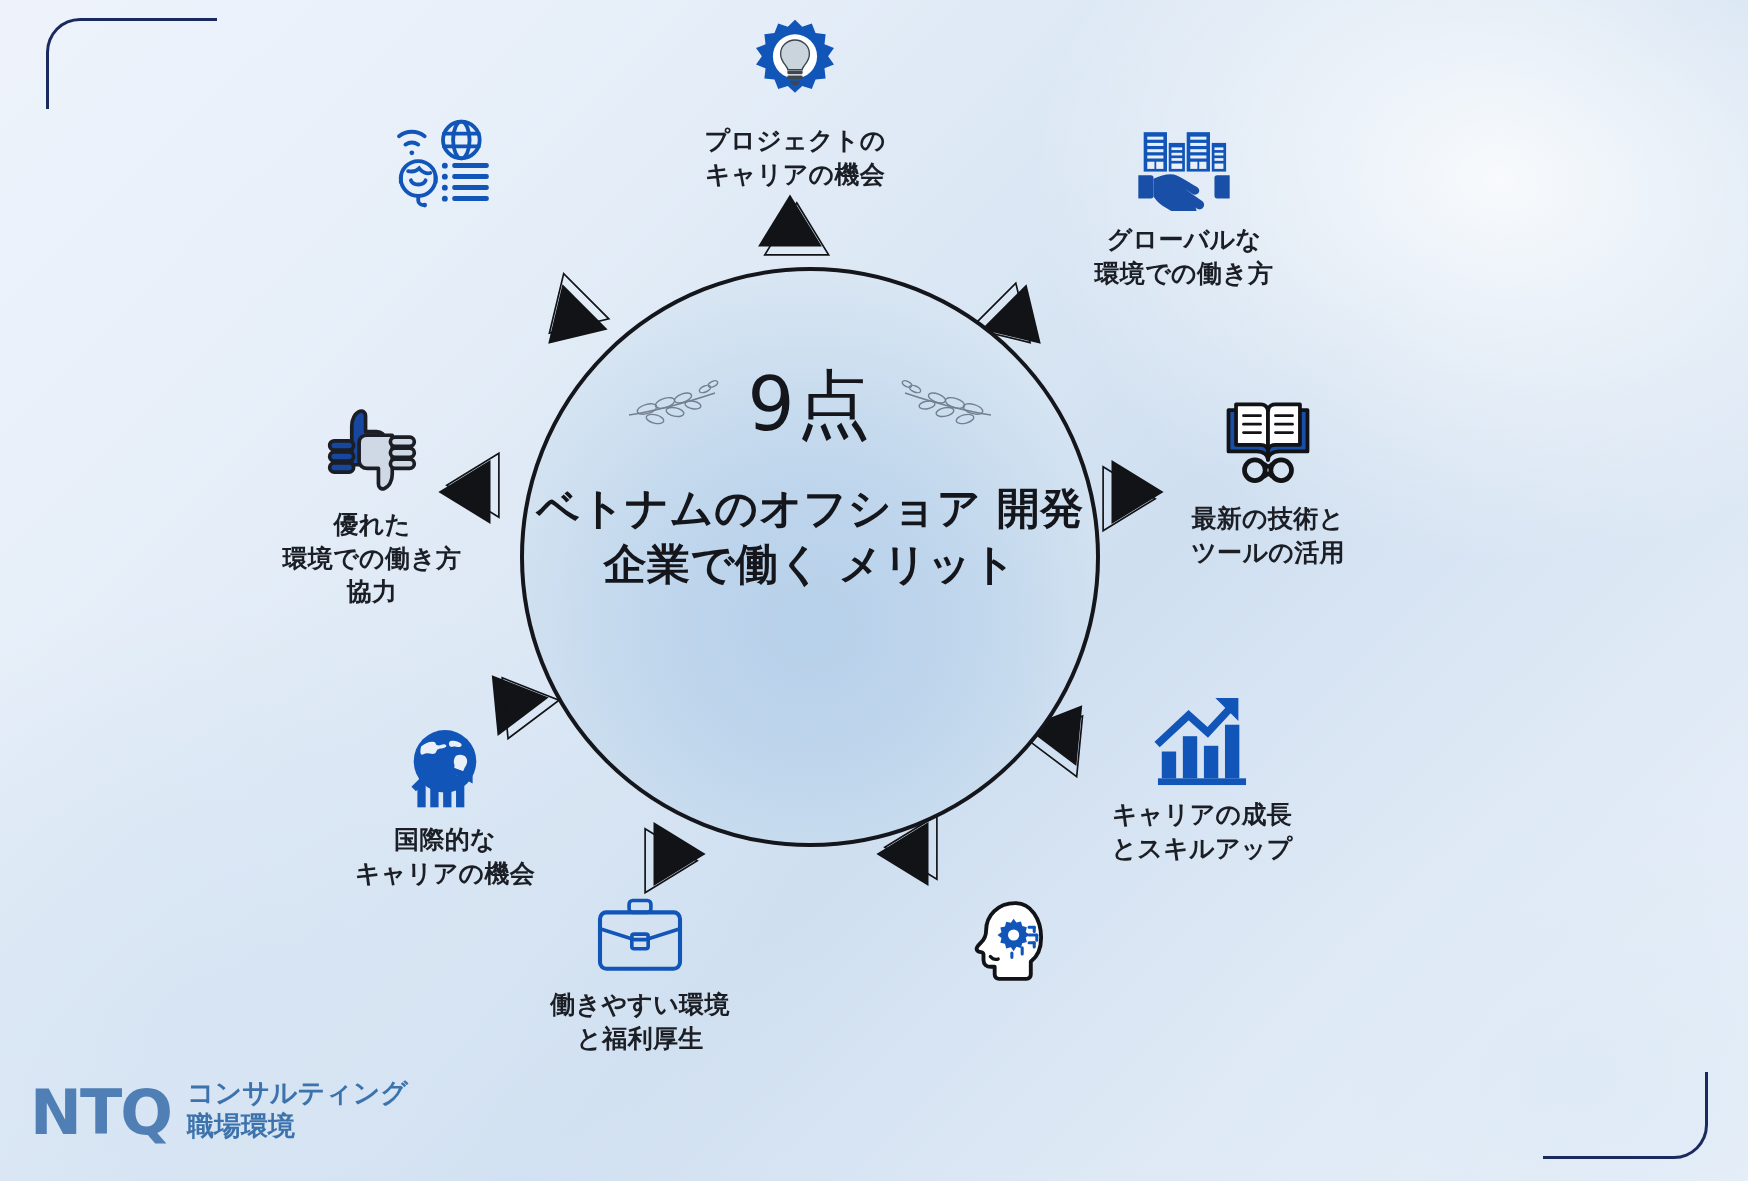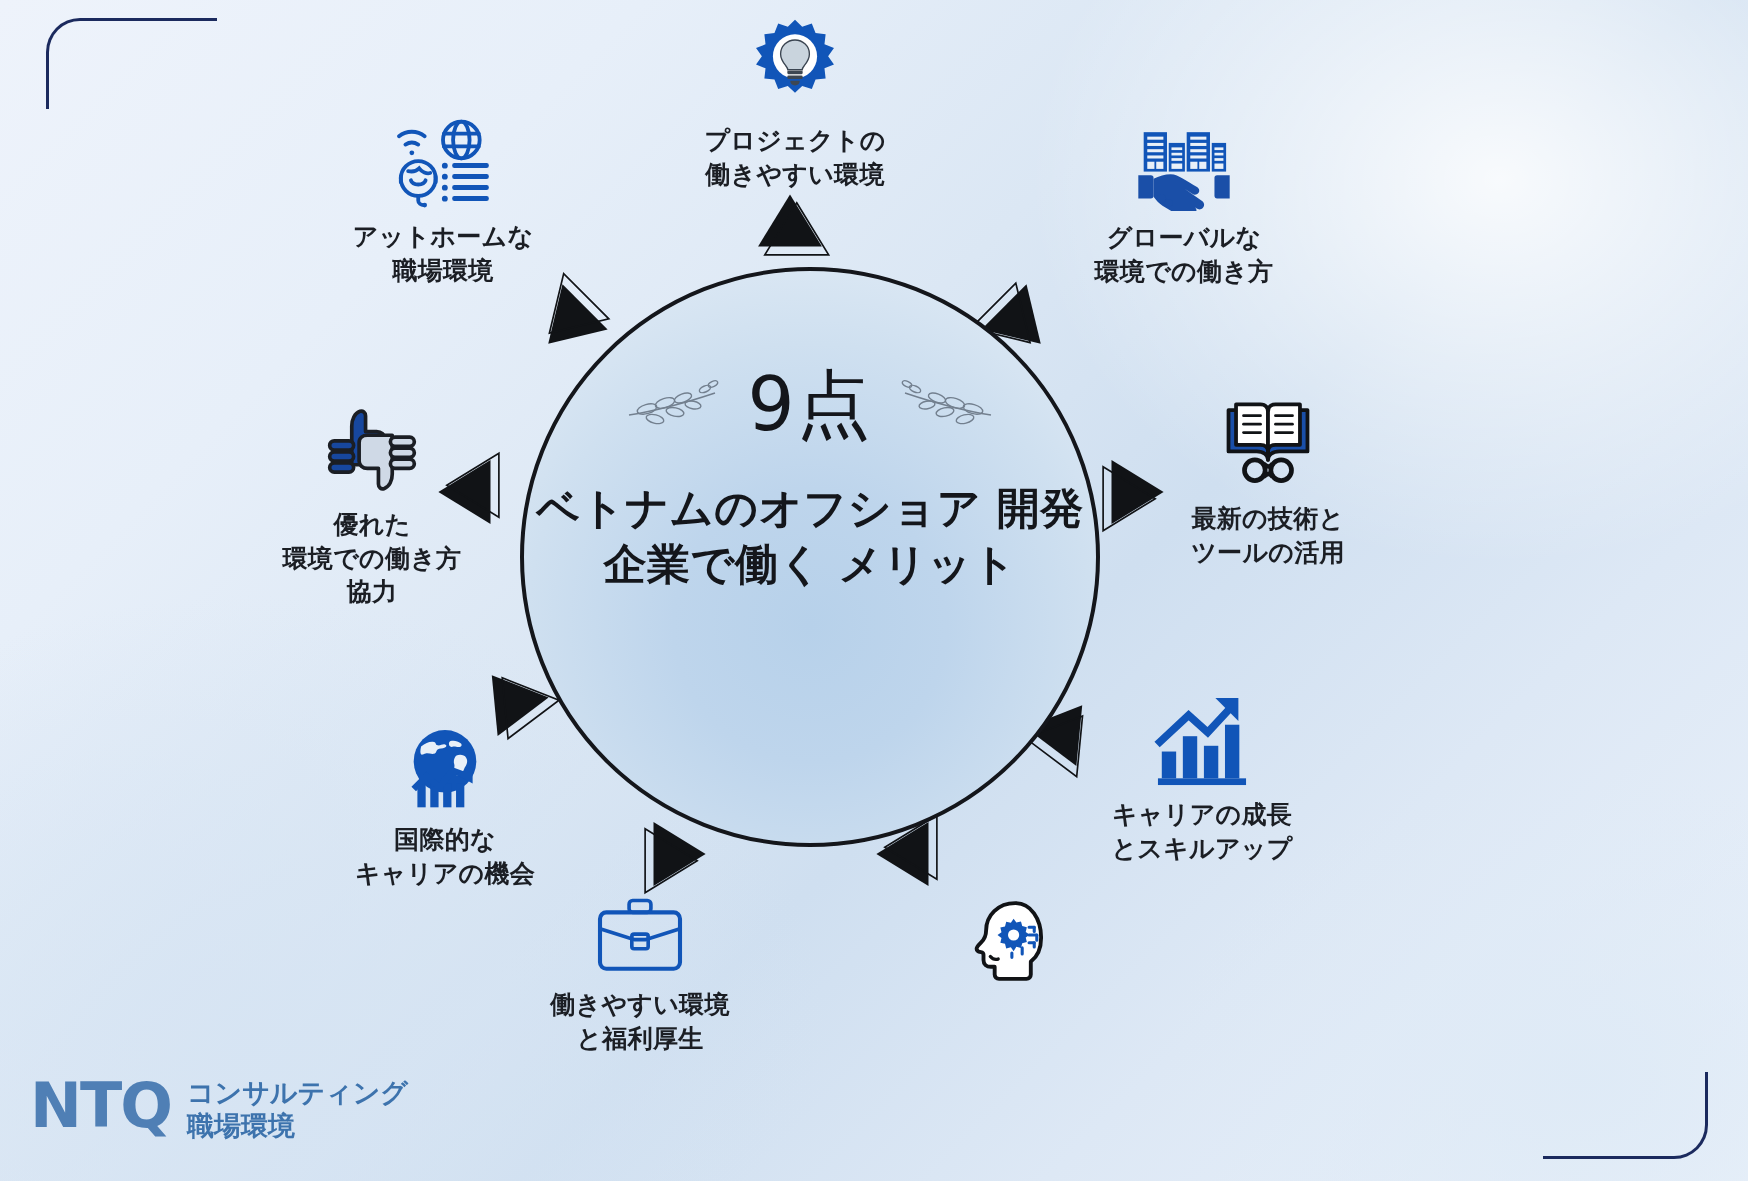--- a/index.html
+++ b/index.html
@@ -49,21 +49,21 @@
 
   
   .node{position:absolute;text-align:center;width:300px;}
   .node .ico{height:96px;display:flex;align-items:flex-end;justify-content:center;}
   .node .lbl{
     margin-top:12px;font-weight:bold;color:#1b1e24;font-size:25px;line-height:1.34;
     white-space:pre-line;letter-spacing:.3px;
   }
 
   
-  #logo{position:absolute;left:30px;bottom:38px;display:flex;align-items:flex-start;gap:16px;}
+  #logo{position:absolute;left:30px;bottom:38px;display:flex;align-items:flex-end;gap:16px;}
   #logo .mark{font-size:62px;font-weight:bold;color:#4f7fb5;letter-spacing:-2px;line-height:.95;}
   #logo .sub{color:#3d73ad;font-size:27px;font-weight:bold;line-height:1.22;white-space:pre-line;}
 </style>
 </head>
 <body>
 
 <div id="stage">
 
   <div class="corner tl"></div>
   <div class="corner br"></div>
@@ -169,24 +169,24 @@
       <svg width="96" height="96" viewBox="0 0 100 100">
         <path fill="#1155b8" d="M50 4l7.5 7.2 10-3.3 3.9 9.9 10.5 1.2-1.2 10.5 9.9 3.9-6.1 8.6 6.1 8.6-9.9 3.9 1.2 10.5-10.5 1.2-3.9 9.9-10-3.3L50 80l-7.5-7.2-10 3.3-3.9-9.9-10.5-1.2 1.2-10.5-9.9-3.9 6.1-8.6-6.1-8.6 9.9-3.9-1.2-10.5 10.5-1.2 3.9-9.9 10 3.3z"></path>
         <circle cx="50" cy="42" r="23" fill="#ffffff"></circle>
         <path fill="#c9d4dd" stroke="#3a4450" stroke-width="1.4" d="M50 25c-8.3 0-15 6.5-15 14.6 0 5.6 3.1 9.3 5.4 12.2 1.3 1.6 2.1 2.8 2.1 4.2h15c0-1.4.8-2.6 2.1-4.2 2.3-2.9 5.4-6.6 5.4-12.2C65 31.5 58.3 25 50 25z"></path>
         <rect x="42" y="57" width="16" height="3.6" rx="1.2" fill="#3d4752"></rect>
         <rect x="42" y="62" width="16" height="3.6" rx="1.2" fill="#3d4752"></rect>
         <path d="M45 67.5h10c0 3-2.2 4.8-5 4.8s-5-1.8-5-4.8z" fill="#3d4752"></path>
       </svg>
     </div>
     <div class="lbl">プロジェクトの
-働きやすい環境</div>
-  </div>
-
-  <div class="node" style="left:1034px;top:115px;font-family:Liberation Mono, monospace;">
+キャリアの機会</div>
+  </div>
+
+  <div class="node" style="left:1034px;top:115px;">
     <div class="ico">
       <svg width="100" height="86" viewBox="0 0 110 96">
         <g fill="#1155b8">
           <rect x="10" y="8" width="26" height="44"></rect>
             <rect x="38" y="20" width="18" height="32"></rect>
           <rect x="58" y="8" width="26" height="44"></rect>
             <rect x="86" y="20" width="16" height="32"></rect>
         </g>
         <g fill="#e9f0f8">
           <rect x="14" y="13" width="18" height="3.4"></rect>
@@ -363,22 +363,20 @@
             <rect x="70" y="51" width="40" height="5.5" rx="2.5"></rect>
           <circle cx="62" cy="66" r="3.2"></circle>
             <rect x="70" y="63" width="40" height="5.5" rx="2.5"></rect>
           <circle cx="62" cy="78" r="3.2"></circle>
             <rect x="70" y="75" width="40" height="5.5" rx="2.5"></rect>
           <circle cx="62" cy="90" r="3.2"></circle>
             <rect x="70" y="87" width="40" height="5.5" rx="2.5"></rect>
         </g>
       </svg>
     </div>
-    <div class="lbl">アットホームな
-職場環境</div>
   </div>
 
   <div id="logo">
     <div class="mark">NTQ</div>
     <div class="sub">コンサルティング
 職場環境</div>
   </div>
 
 </div>
 

